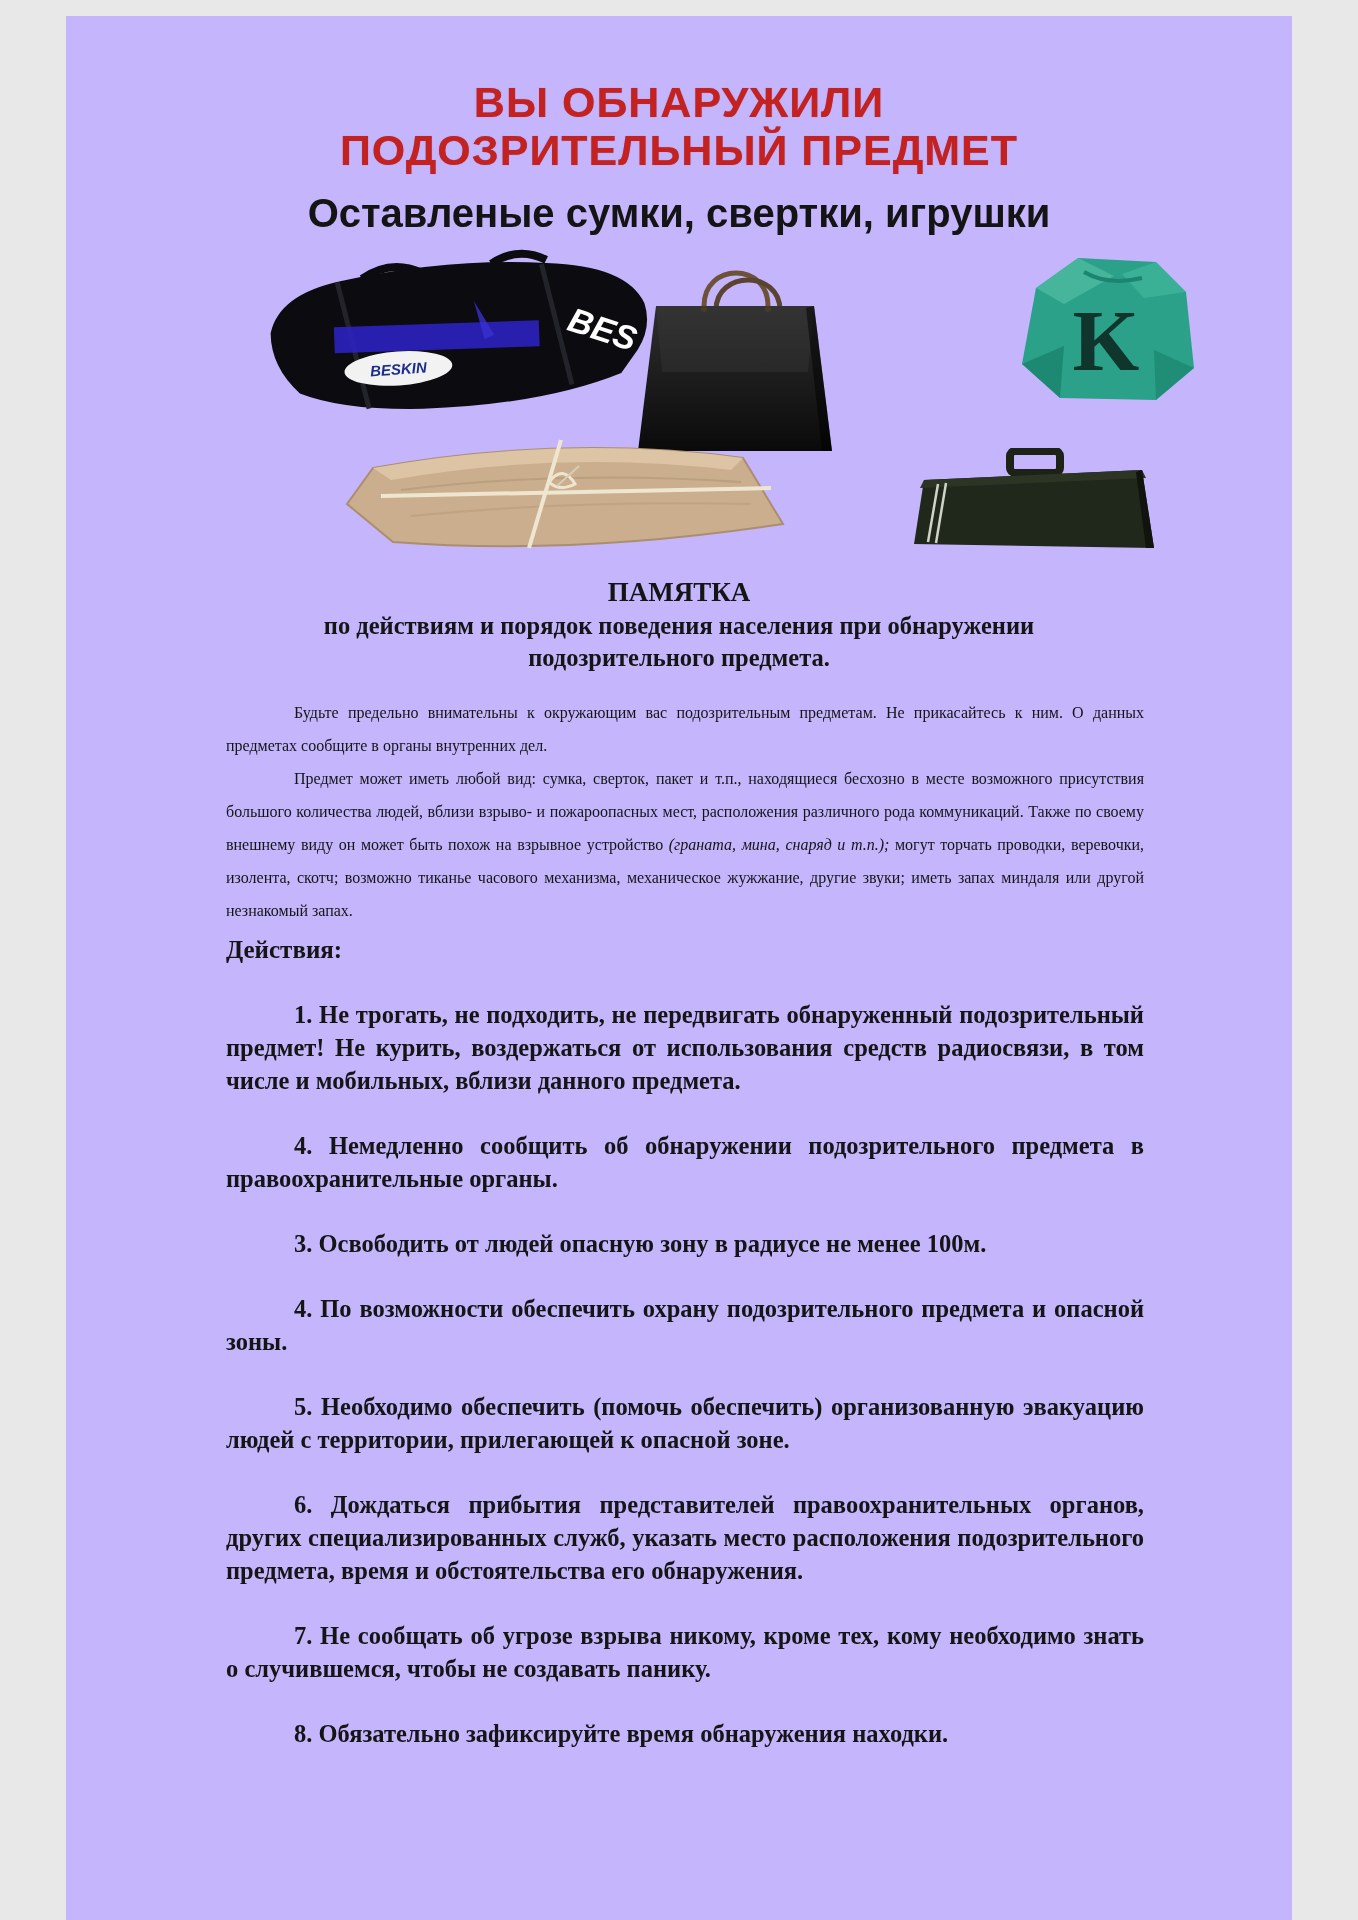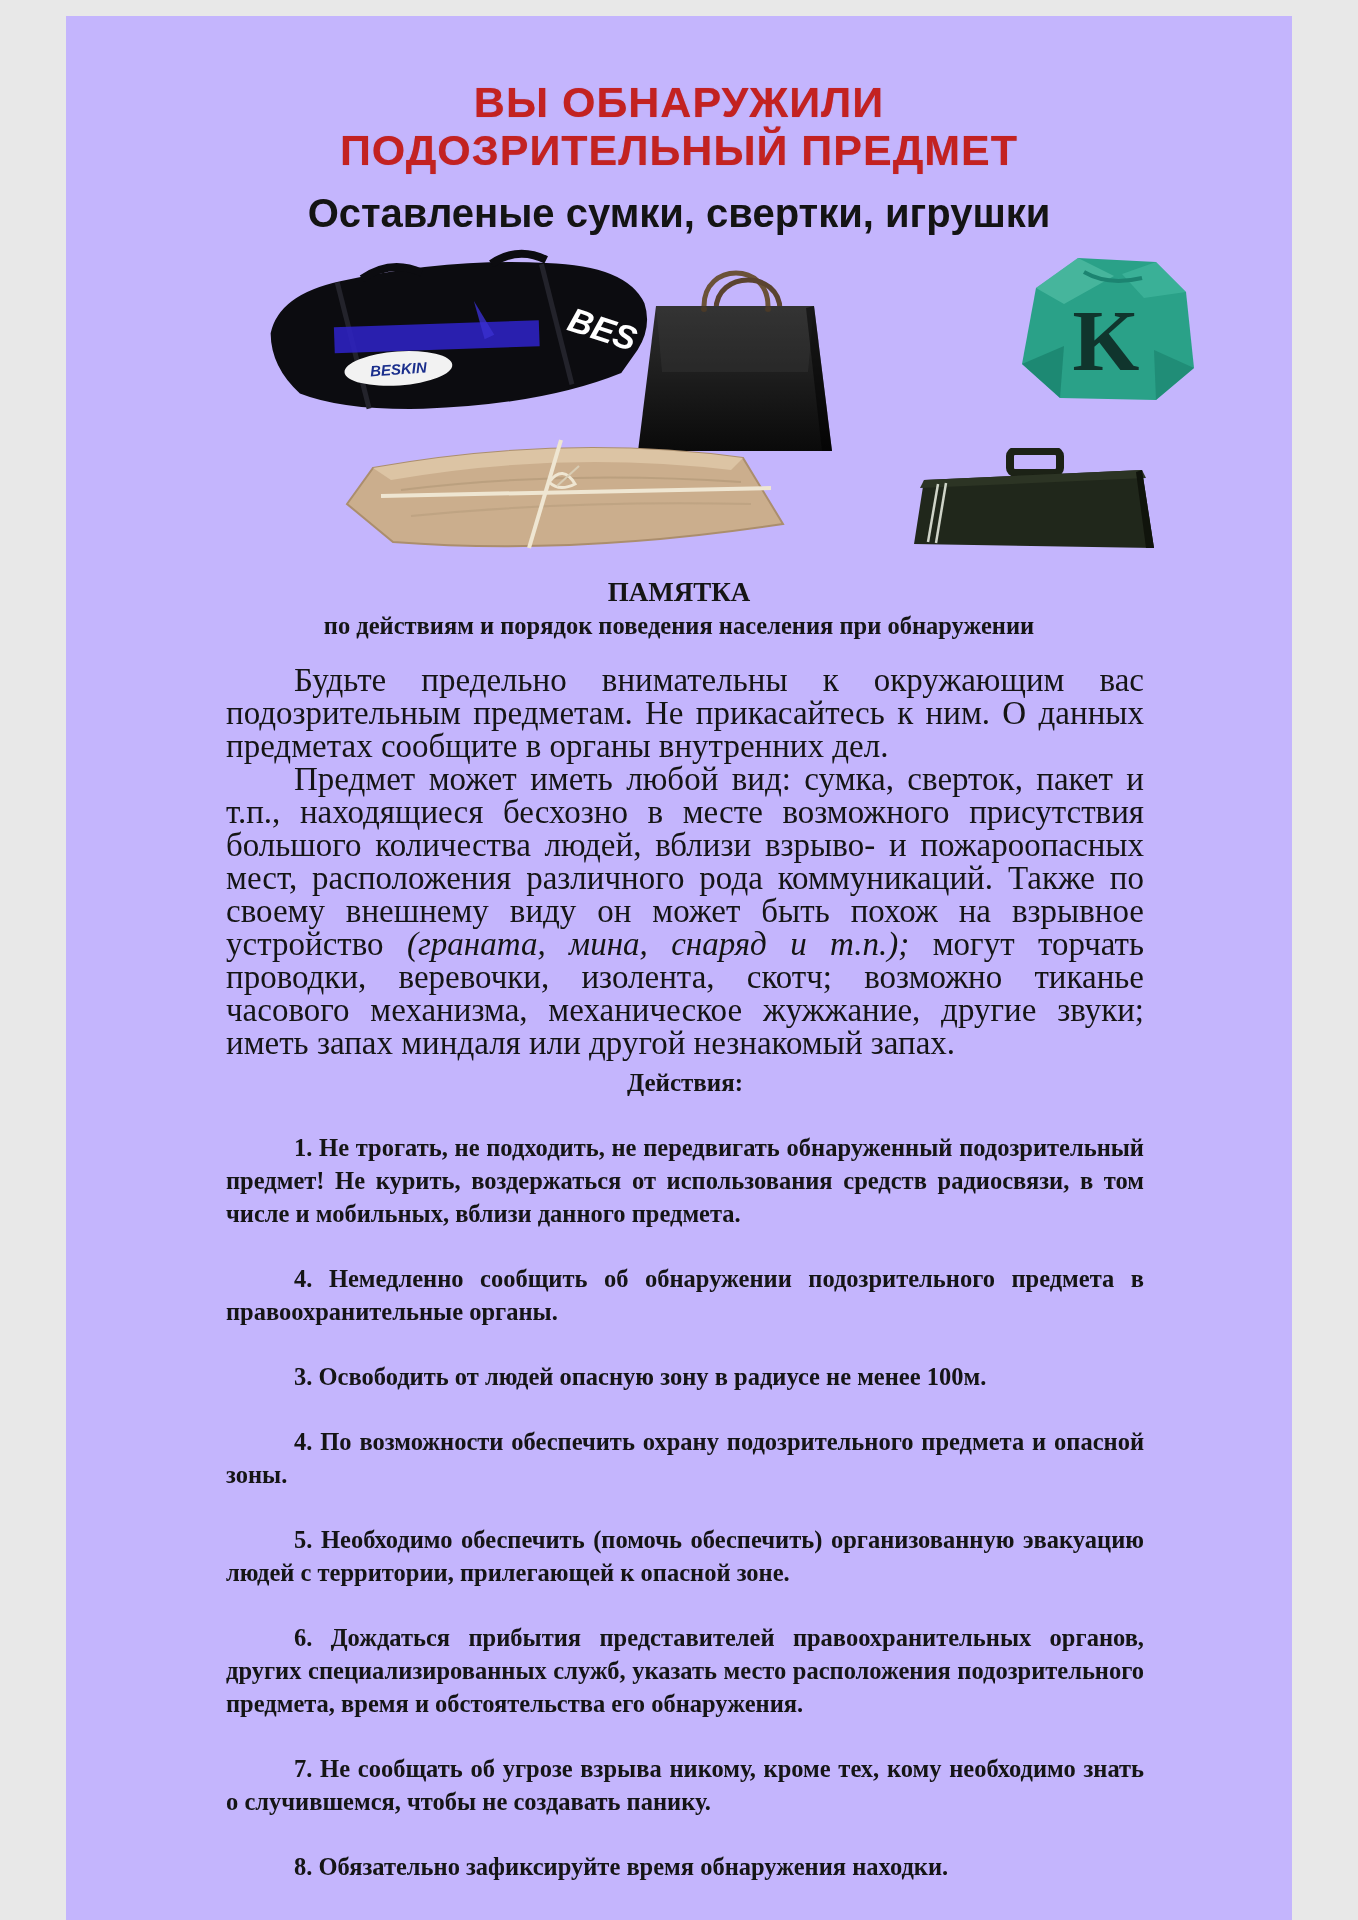--- a/index.html
+++ b/index.html
@@ -39,28 +39,27 @@
   .giftbag   { left:400px; top:14px;  width:240px; height:205px; }
   .greenbag  { left:788px; top:6px;   width:205px; height:170px; }
   .parcel    { left:95px;  top:190px; width:505px; height:126px; }
   .briefcase { left:690px; top:208px; width:258px; height:108px; }
   
   .memo-head { text-align:center; margin-top:18px; }
   .memo-head .h1 { font-weight:bold; font-size:27px; line-height:1.25; }
   .memo-head .h2 { font-weight:bold; font-size:24.5px; line-height:1.3; }
   .memo-body {
     margin:22px 148px 0 160px;   
-    font-size:33px;
+    font-size:16px;
     line-height:33px;
     text-align:justify;
   }
   .memo-body p { margin:0; text-indent:68px; }
   .memo-body .it { font-style:italic; }
   .actions-heading {
-    text-align:center;
     font-weight:bold;
     font-size:25px;
     margin:6px 148px 0 160px;
     line-height:33px;
   }
   .actions { margin:0 148px 0 160px; }
   .actions p {
     margin:32px 0 0 0;
     text-indent:68px;
     font-weight:bold;
@@ -145,20 +144,21 @@
       <polygon points="18,32 236,22 240,30 14,40" fill="#2c3424"></polygon>
       <line x1="32" y1="36" x2="22" y2="94" stroke="#cfd4c8" stroke-width="2.5"></line>
       <line x1="40" y1="35" x2="30" y2="95" stroke="#cfd4c8" stroke-width="2.5"></line>
       <polygon points="236,22 248,100 240,100 230,24" fill="#10140c"></polygon>
     </svg>
   </div>
 
   <div class="memo-head">
     <div class="h1">ПАМЯТКА</div>
     <div class="h2">по действиям и порядок поведения населения при обнаружении</div>
+    <div class="h2">подозрительного предмета.</div>
   </div>
 
   <div class="memo-body">
     <p>Будьте предельно внимательны к окружающим вас подозрительным предметам. Не прикасайтесь к ним. О данных предметах сообщите в органы внутренних дел.</p>
     <p><span>Предмет может иметь любой вид: сумка, сверток, пакет и т.п., находящиеся бесхозно в месте возможного присутствия большого количества людей, вблизи взрыво- и пожароопасных мест, расположения различного рода коммуникаций. Также по своему внешнему виду он может быть похож на взрывное устройство </span><span class="it">(граната, мина, снаряд и т.п.);</span><span> могут торчать проводки, веревочки, изолента, скотч; возможно тиканье часового механизма, механическое жужжание, другие звуки; иметь запах миндаля или другой незнакомый запах.</span></p>
   </div>
 
   <div class="actions-heading">Действия:</div>
 
   <div class="actions">

